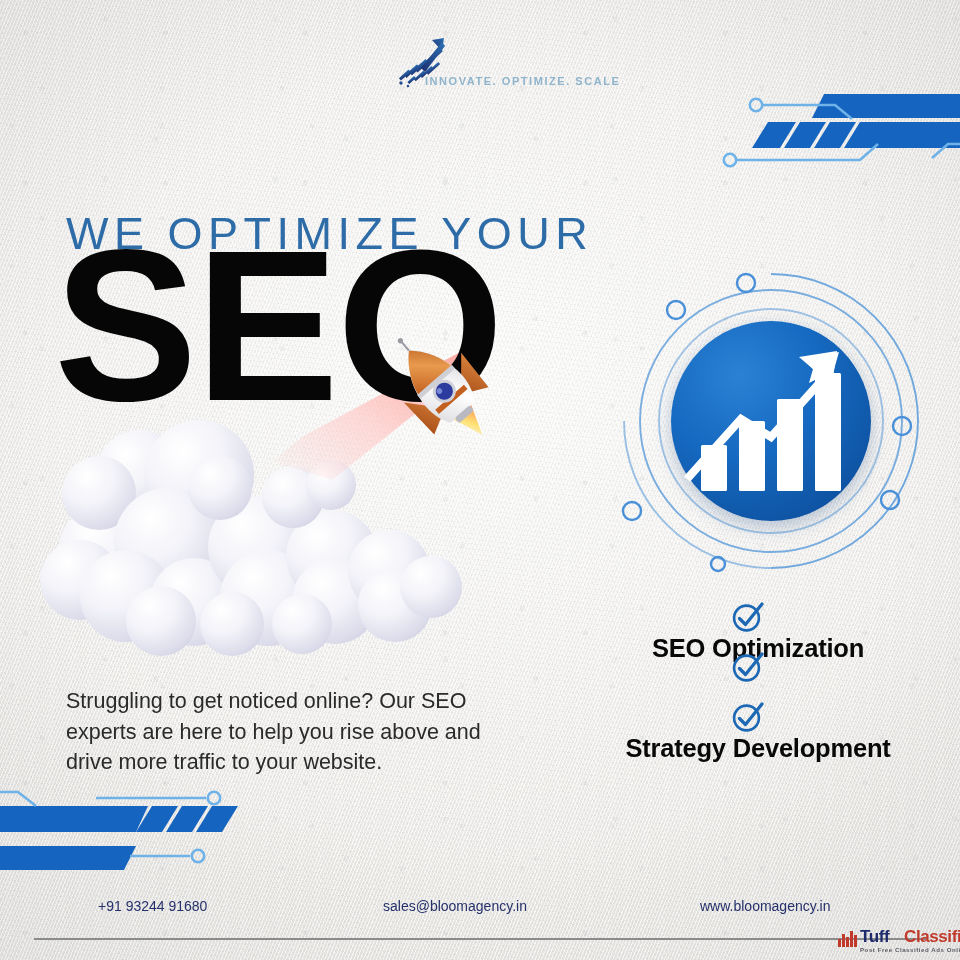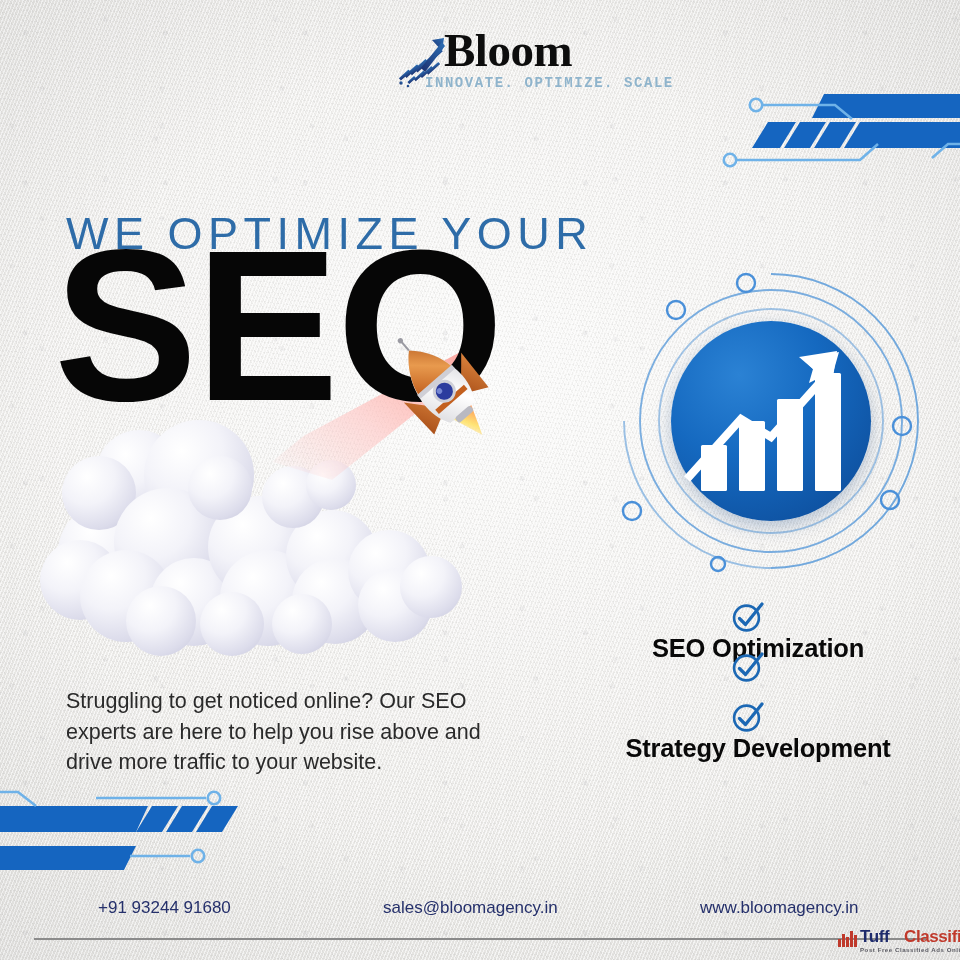--- a/index.html
+++ b/index.html
@@ -39,21 +39,21 @@
   
   #logo{position:absolute;left:392px;top:30px;width:200px;height:68px;}
   #logo .mark{position:absolute;left:0;top:4px;width:56px;height:56px;}
   #logo .brand{
     position:absolute;left:52px;top:-3px;
     font-family:"Liberation Serif","DejaVu Serif",serif;
     font-size:47px;font-weight:700;color:#0d0d0d;letter-spacing:-.5px;line-height:1;
   }
   #logo .tagline{
     position:absolute;left:33px;top:45px;
-    font-size:14px;font-weight:700;color:#8fb4cc;letter-spacing:1.55px;white-space:nowrap;font-family:Liberation Mono, monospace;
+    font-size:11px;font-weight:700;color:#8fb4cc;letter-spacing:1.55px;white-space:nowrap;
   }
 
   
   #kicker{
     position:absolute;left:66px;top:172px;
     font-size:45px;font-weight:400;color:#2e6ca8;letter-spacing:5.5px;white-space:nowrap;margin-top:36px;
   }
   #bigword{
     position:absolute;left:54px;top:218px;
     font-size:215px;font-weight:700;color:#060606;letter-spacing:-2px;line-height:1;
@@ -100,21 +100,21 @@
 
   
   .deco{position:absolute;}
   #deco-tr{right:0;top:86px;width:260px;height:100px;}
   #deco-bl{left:0;top:778px;width:260px;height:100px;}
 
   
   #rule{position:absolute;left:34px;top:938px;width:892px;height:2px;background:#8b8b8b;}
   #footer{position:absolute;left:0;top:898px;width:960px;height:34px;}
   #footer .it{
-    position:absolute;font-size:17px;color:#25306b;font-weight:400;white-space:nowrap;
+    position:absolute;font-size:14px;color:#25306b;font-weight:400;white-space:nowrap;
   }
   #f-phone{left:98px;top:0;}
   #f-mail{left:383px;top:0;}
   #f-site{left:700px;top:0;}
 
   
   #wm{position:absolute;left:838px;top:926px;width:118px;height:30px;}
   #wm .bars{position:absolute;left:0;top:4px;width:20px;height:17px;}
   #wm .bars i{position:absolute;bottom:0;width:2.6px;background:#c0392b;display:block;}
   #wm .t1{
@@ -161,21 +161,20 @@
             <rect x="21" y="41" width="13" height="2.8" transform="rotate(-42 27 42)"></rect>
             <rect x="27" y="37" width="15" height="2.8" transform="rotate(-42 34 38)"></rect>
             <rect x="33" y="33" width="16" height="2.8" transform="rotate(-42 41 34)"></rect>
             <circle cx="9" cy="49" r="1.7"></circle>
             <circle cx="16" cy="52" r="1.3"></circle>
           </g>
           <polygon points="29,34 50,8 53,12 33,38"></polygon>
         </g>
       </svg>
     </span>
-    <span class="brand">Bloom</span>
     <span class="tagline">INNOVATE. OPTIMIZE. SCALE</span>
   </div>
 
   <div class="deco" id="deco-tr">
     <svg width="260" height="100" viewBox="0 0 260 100">
       <g fill="#1565c0">
         <polygon points="124,8 262,8 262,32 112,32"></polygon>
         <polygon points="68,36 96,36 80,62 52,62"></polygon>
         <polygon points="100,36 126,36 110,62 84,62"></polygon>
         <polygon points="130,36 156,36 140,62 114,62"></polygon>

